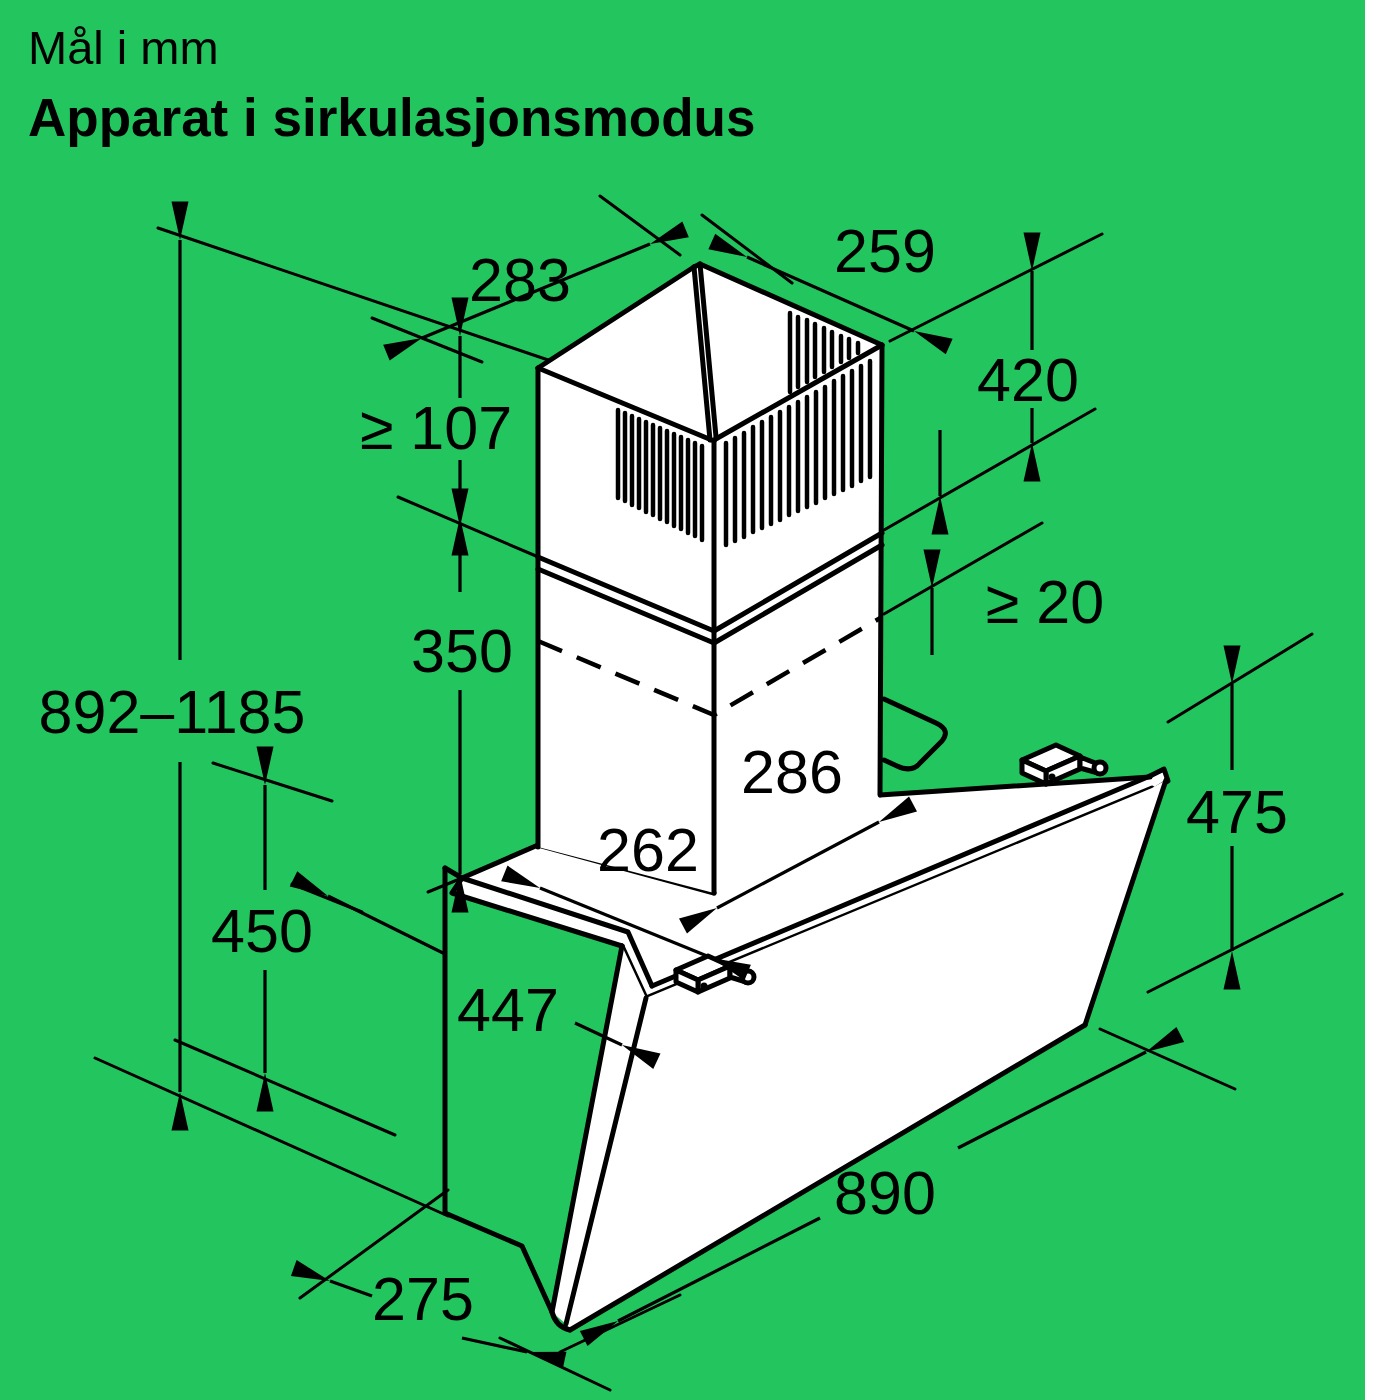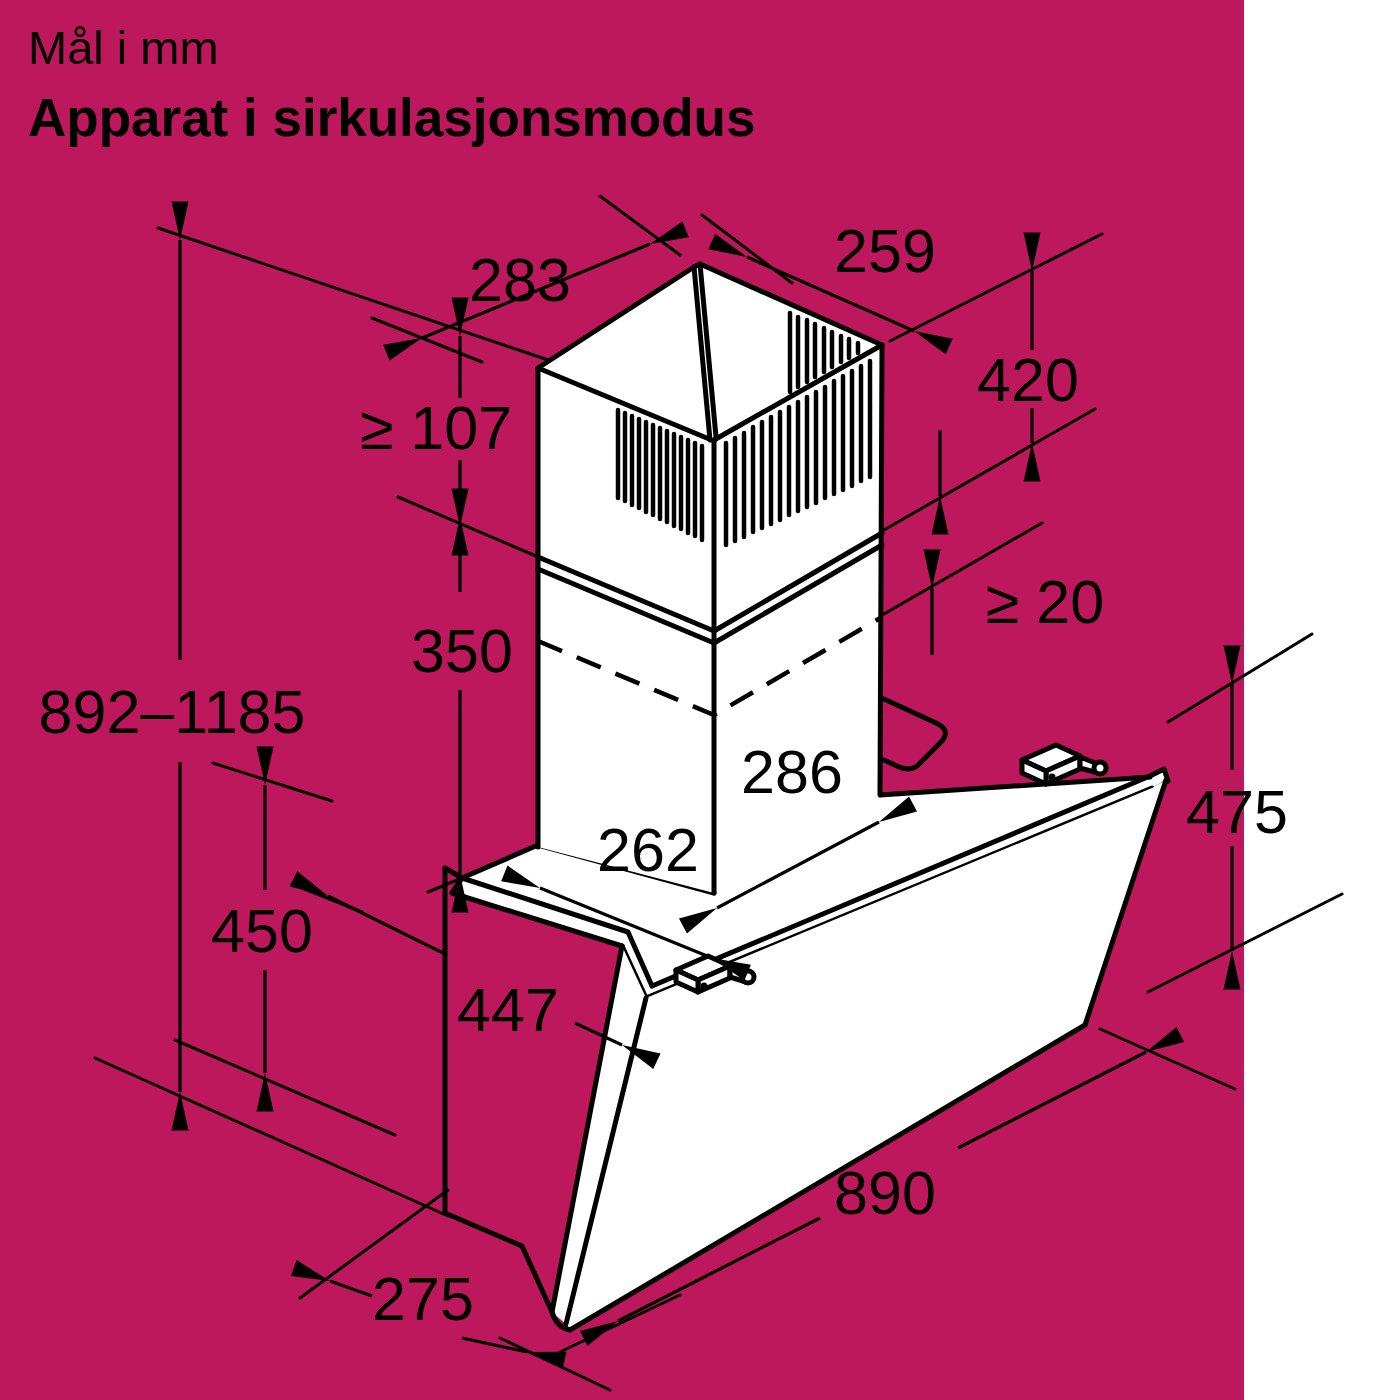--- a/index.html
+++ b/index.html
@@ -1,16 +1,16 @@
 <!DOCTYPE html>
 <html><head>
 <meta charset="utf-8">
 <style>
   html,body{margin:0;padding:0;background:#fff;}
-  .stage{width:1244px;height:1400px;position:relative;background:#be185d;
+  .stage{width:1365px;height:1400px;position:relative;background:#22c55e;
          font-family:"Liberation Sans", sans-serif;}
   svg{display:block}
   text{fill:#000;font-family:"Liberation Sans", sans-serif;}
   .t1{font-size:47px;}
   .t2{font-size:53px;font-weight:bold;}
   .dim{font-size:61px;}
   .body-ln{stroke:#000;stroke-width:5;fill:none;stroke-linecap:round;stroke-linejoin:round;}
   .body-fill{fill:#fff;stroke:none;}
   .face{fill:#fff;stroke:#000;stroke-width:5;stroke-linejoin:round;}
   .slot{stroke:#000;stroke-width:4.5;fill:none;stroke-linecap:round;}

